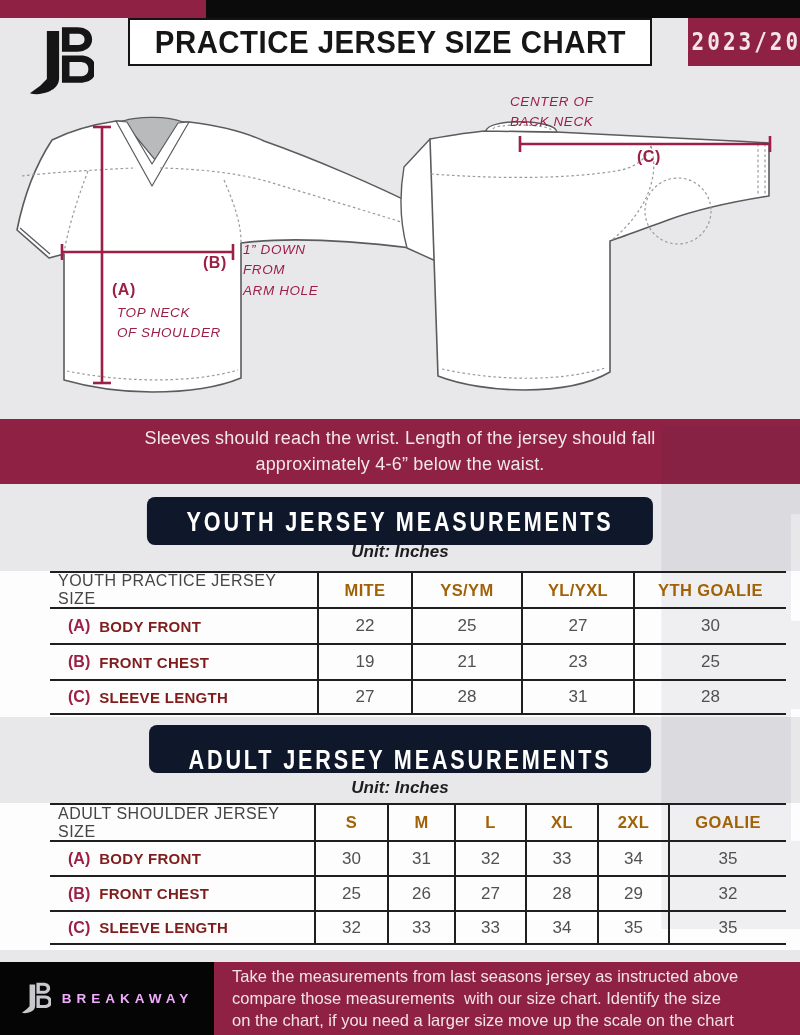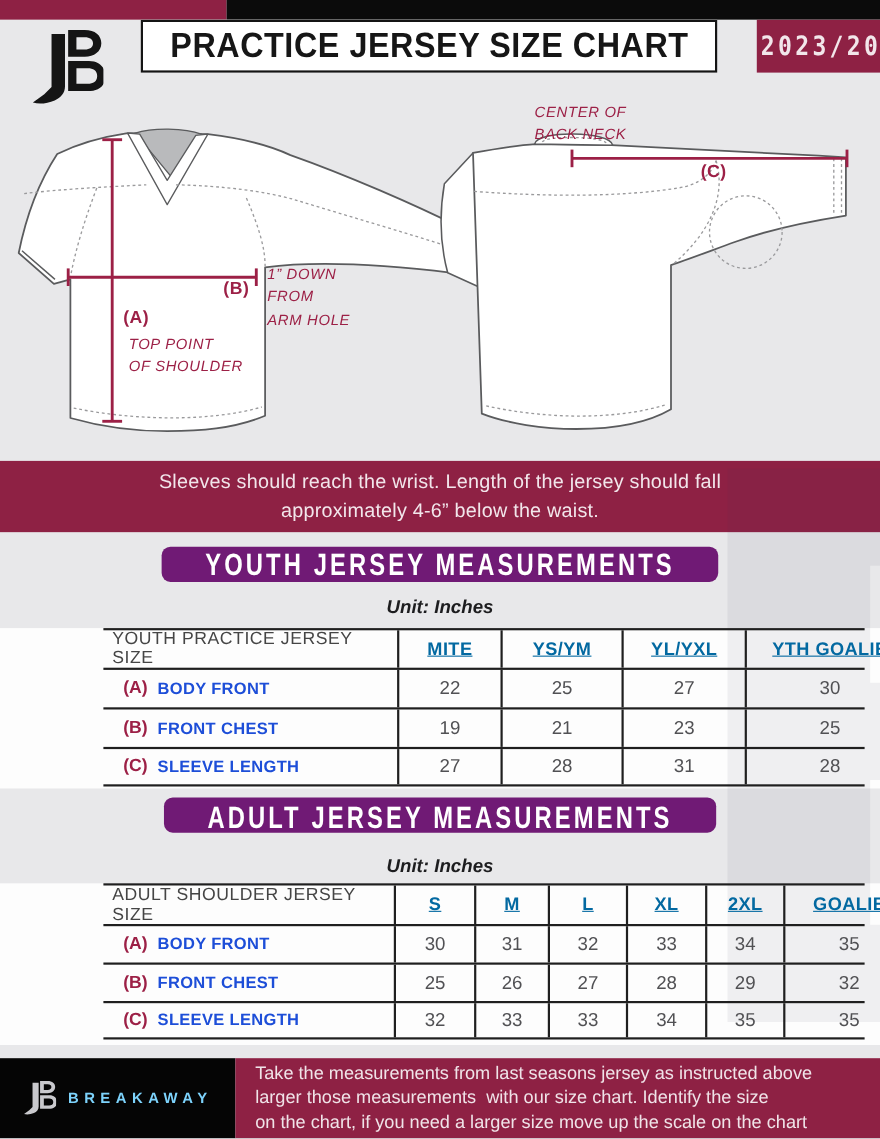--- a/index.html
+++ b/index.html
@@ -40,64 +40,64 @@
 
   .dlabel { position:absolute; z-index:3; color:#9c2046; }
   .dletter { font-weight:800; font-size:16px; letter-spacing:0.5px; }
   .dtext { font-style:italic; font-size:13.5px; font-weight:500; letter-spacing:0.6px;
            line-height:1.5; white-space:pre-line; }
   .lab-a   { left:112px; top:281px; }
   .lab-a-d { left:117px; top:303px; }
   .lab-b   { left:203px; top:254px; }
   .lab-b-d { left:243px; top:240px; }
   .lab-c   { left:637px; top:148px; }
-  .lab-c-d { left:486px; top:92px; }
+  .lab-c-d { left:510px; top:92px; }
 
   
   .banner { position:absolute; left:0; top:419px; width:800px; height:65px; z-index:2;
             display:flex; flex-direction:column; align-items:center; justify-content:center; gap:5px; }
   .banner div { color:#f2e6eb; font-size:18px; letter-spacing:0.2px; white-space:pre; }
 
   
   .pill { position:absolute; left:50%; transform:translateX(-50%); z-index:2;
-          background:#701a75; border-radius:8px; height:32px; padding:0 26px;
+          background:#0f172a; border-radius:8px; height:48px; padding:0 26px;
           display:flex; align-items:center; justify-content:center; }
   .pill span { color:#ffffff; font-weight:700; font-size:23px; letter-spacing:3px;
                transform:scale(0.94,1.22); white-space:nowrap; }
   .pill-youth { top:497px; }
   .pill-adult { top:725px;align-items:flex-end; }
   .unit { position:absolute; left:0; width:800px; text-align:center; z-index:2;
           font-style:italic; font-weight:600; font-size:17px; color:#1d1d1f; }
   .unit-youth { top:542px; }
   .unit-adult { top:778px; }
 
   
   .size-table { position:absolute; left:50px; width:736px; z-index:2; }
   .tbl-youth { top:571px; }
   .tbl-adult { top:803px; }
-  .t-row { display:grid; border-top:2px solid #1f1f1f;margin-left:44px; }
+  .t-row { display:grid; border-top:2px solid #1f1f1f; }
   .t-row:last-child { border-bottom:2px solid #1f1f1f; }
   .tbl-youth .t-row { grid-template-columns:267px 94px 110px 112px 153px; height:36px; }
   .tbl-adult .t-row.t-head { height:37px; }
   .tbl-adult .t-row { grid-template-columns:264px 73px 67px 71px 72px 71px 118px; height:35px; }
   .t-cell { display:flex; align-items:center; justify-content:center; overflow:hidden; }
   .t-cell + .t-cell { border-left:2px solid #1f1f1f; }
   .c-label { justify-content:flex-start; }
   .t-head .c-label { padding-left:8px; font-size:16px; color:#454545; letter-spacing:0.5px; }
-  .t-head .t-cell:not(.c-label) { font-weight:700; font-size:16.5px; color:#0369a1; letter-spacing:0.4px;text-decoration:underline; }
+  .t-head .t-cell:not(.c-label) { font-weight:700; font-size:16.5px; color:#a16207; letter-spacing:0.4px; }
   .t-row:not(.t-head) .c-label { padding-left:18px; gap:9px; }
   .letter { color:#9c2046; font-weight:800; font-size:16px; }
-  .rlabel { color:#1d4ed8; font-weight:600; font-size:15px; letter-spacing:0.3px; }
+  .rlabel { color:#7f1d1d; font-weight:600; font-size:15px; letter-spacing:0.3px; }
   .t-row:not(.t-head) .t-cell:not(.c-label) { font-size:17px; color:#515154; font-weight:500; }
 
   
   .footer { position:absolute; left:0; top:962px; width:800px; height:73px; z-index:3; display:flex; }
   .footer-brandbox { width:214px; height:73px; background:#050505; display:flex;
                      align-items:center; justify-content:center; gap:11px; }
-  .footer-brand { color:#7dd3fc; font-weight:700; font-size:13.5px; letter-spacing:5px; }
+  .footer-brand { color:#f0abfc; font-weight:700; font-size:13.5px; letter-spacing:5px; }
   .footer-msg { width:586px; height:73px; background:#8e2144; display:flex; flex-direction:column;
                 justify-content:center; padding-left:18px; gap:1px; }
   .footer-msg div { color:#f0e3e8; font-size:16.5px; line-height:21px; white-space:pre; }
 </style>
 </head>
 <body>
 
 <div class="page">
 
   <div class="bg bg-topbar-maroon"></div>
@@ -164,21 +164,21 @@
       <path d="M62,252 L233,252"></path>
       <path d="M62,244 L62,260"></path>
         <path d="M233,244 L233,260"></path>
       <path d="M520,144 L770,144"></path>
       <path d="M520,136 L520,152"></path>
         <path d="M770,136 L770,152"></path>
     </g>
   </svg>
 
   <div class="dlabel dletter lab-a">(A)</div>
-  <div class="dlabel dtext lab-a-d">TOP POINT
+  <div class="dlabel dtext lab-a-d">TOP NECK
 OF SHOULDER</div>
   <div class="dlabel dletter lab-b">(B)</div>
   <div class="dlabel dtext lab-b-d">1” DOWN
 FROM
 ARM HOLE</div>
   <div class="dlabel dletter lab-c">(C)</div>
   <div class="dlabel dtext lab-c-d">CENTER OF
 BACK NECK</div>
 
   <div class="banner">
@@ -288,18 +288,18 @@
     <div class="footer-brandbox">
       <svg width="30" height="36" viewBox="0 0 70 80">
         <path fill="#c9c9cd" d="M20,6 L33,6 L33,56 C33,63 29,67 23,70 C16,73 8,74 2,72 L13,64 L20,57 Z"></path>
         <path fill="#c9c9cd" fill-rule="evenodd" d="M36,2 L52,2 C62,2 68,7 68,15 C68,23 61,28 52,28 L36,28 Z M44,9 L52,9 C57,9 60,11 60,15 C60,19 57,21 52,21 L44,21 Z"></path>
         <path fill="#c9c9cd" fill-rule="evenodd" d="M36,32 L56,32 C66,32 72,38 72,47 C72,56 65,61 55,61 L36,61 Z M44,39 L55,39 C60,39 64,41 64,46.5 C64,52 60,54 55,54 L44,54 Z"></path>
       </svg>
       <span class="footer-brand">BREAKAWAY</span>
     </div>
     <div class="footer-msg">
       <div>Take the measurements from last seasons jersey as instructed above</div>
-      <div>larger those measurements  with our size chart. Identify the size</div>
+      <div>compare those measurements  with our size chart. Identify the size</div>
       <div>on the chart, if you need a larger size move up the scale on the chart</div>
     </div>
   </div>
 
 </div>
 
 </body></html>

